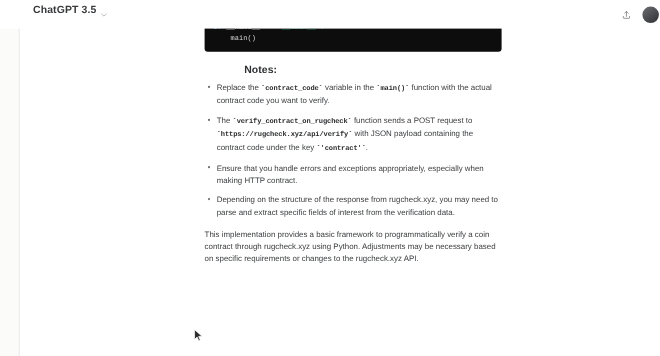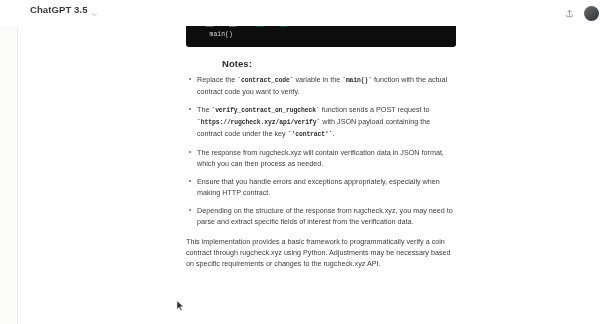--- a/index.html
+++ b/index.html
@@ -243,21 +243,20 @@
       <div class="codeblock">
         <pre><span class="tok-kw">if</span> <span class="tok-dunder">__name__</span> <span class="tok-op">==</span> <span class="tok-str">"__main__":</span>
 <span class="tok-fn">    main()</span></pre>
       </div>
 
       <div class="h3">Notes:</div>
 
       <ul class="md" id="notes-list">
           <li>Replace the <code class="inline">`contract_code`</code> variable in the <code class="inline">`main()`</code> function with the actual contract code you want to verify.</li>
           <li>The <code class="inline">`verify_contract_on_rugcheck`</code> function sends a POST request to <code class="inline">`https://rugcheck.xyz/api/verify`</code> with JSON payload containing the contract code under the key <code class="inline">`'contract'`</code>.</li>
-          <li>The response from rugcheck.xyz will contain verification data in JSON format, which you can then process as needed.</li>
         </ul>
 
 
       <ul class="md" id="considerations-list">
           <li>Ensure that you handle errors and exceptions appropriately, especially when making HTTP contract.</li>
           <li>Depending on the structure of the response from rugcheck.xyz, you may need to parse and extract specific fields of interest from the verification data.</li>
         </ul>
 
       <p class="para">This implementation provides a basic framework to programmatically verify a coin contract through rugcheck.xyz using Python. Adjustments may be necessary based on specific requirements or changes to the rugcheck.xyz API.</p>
 

